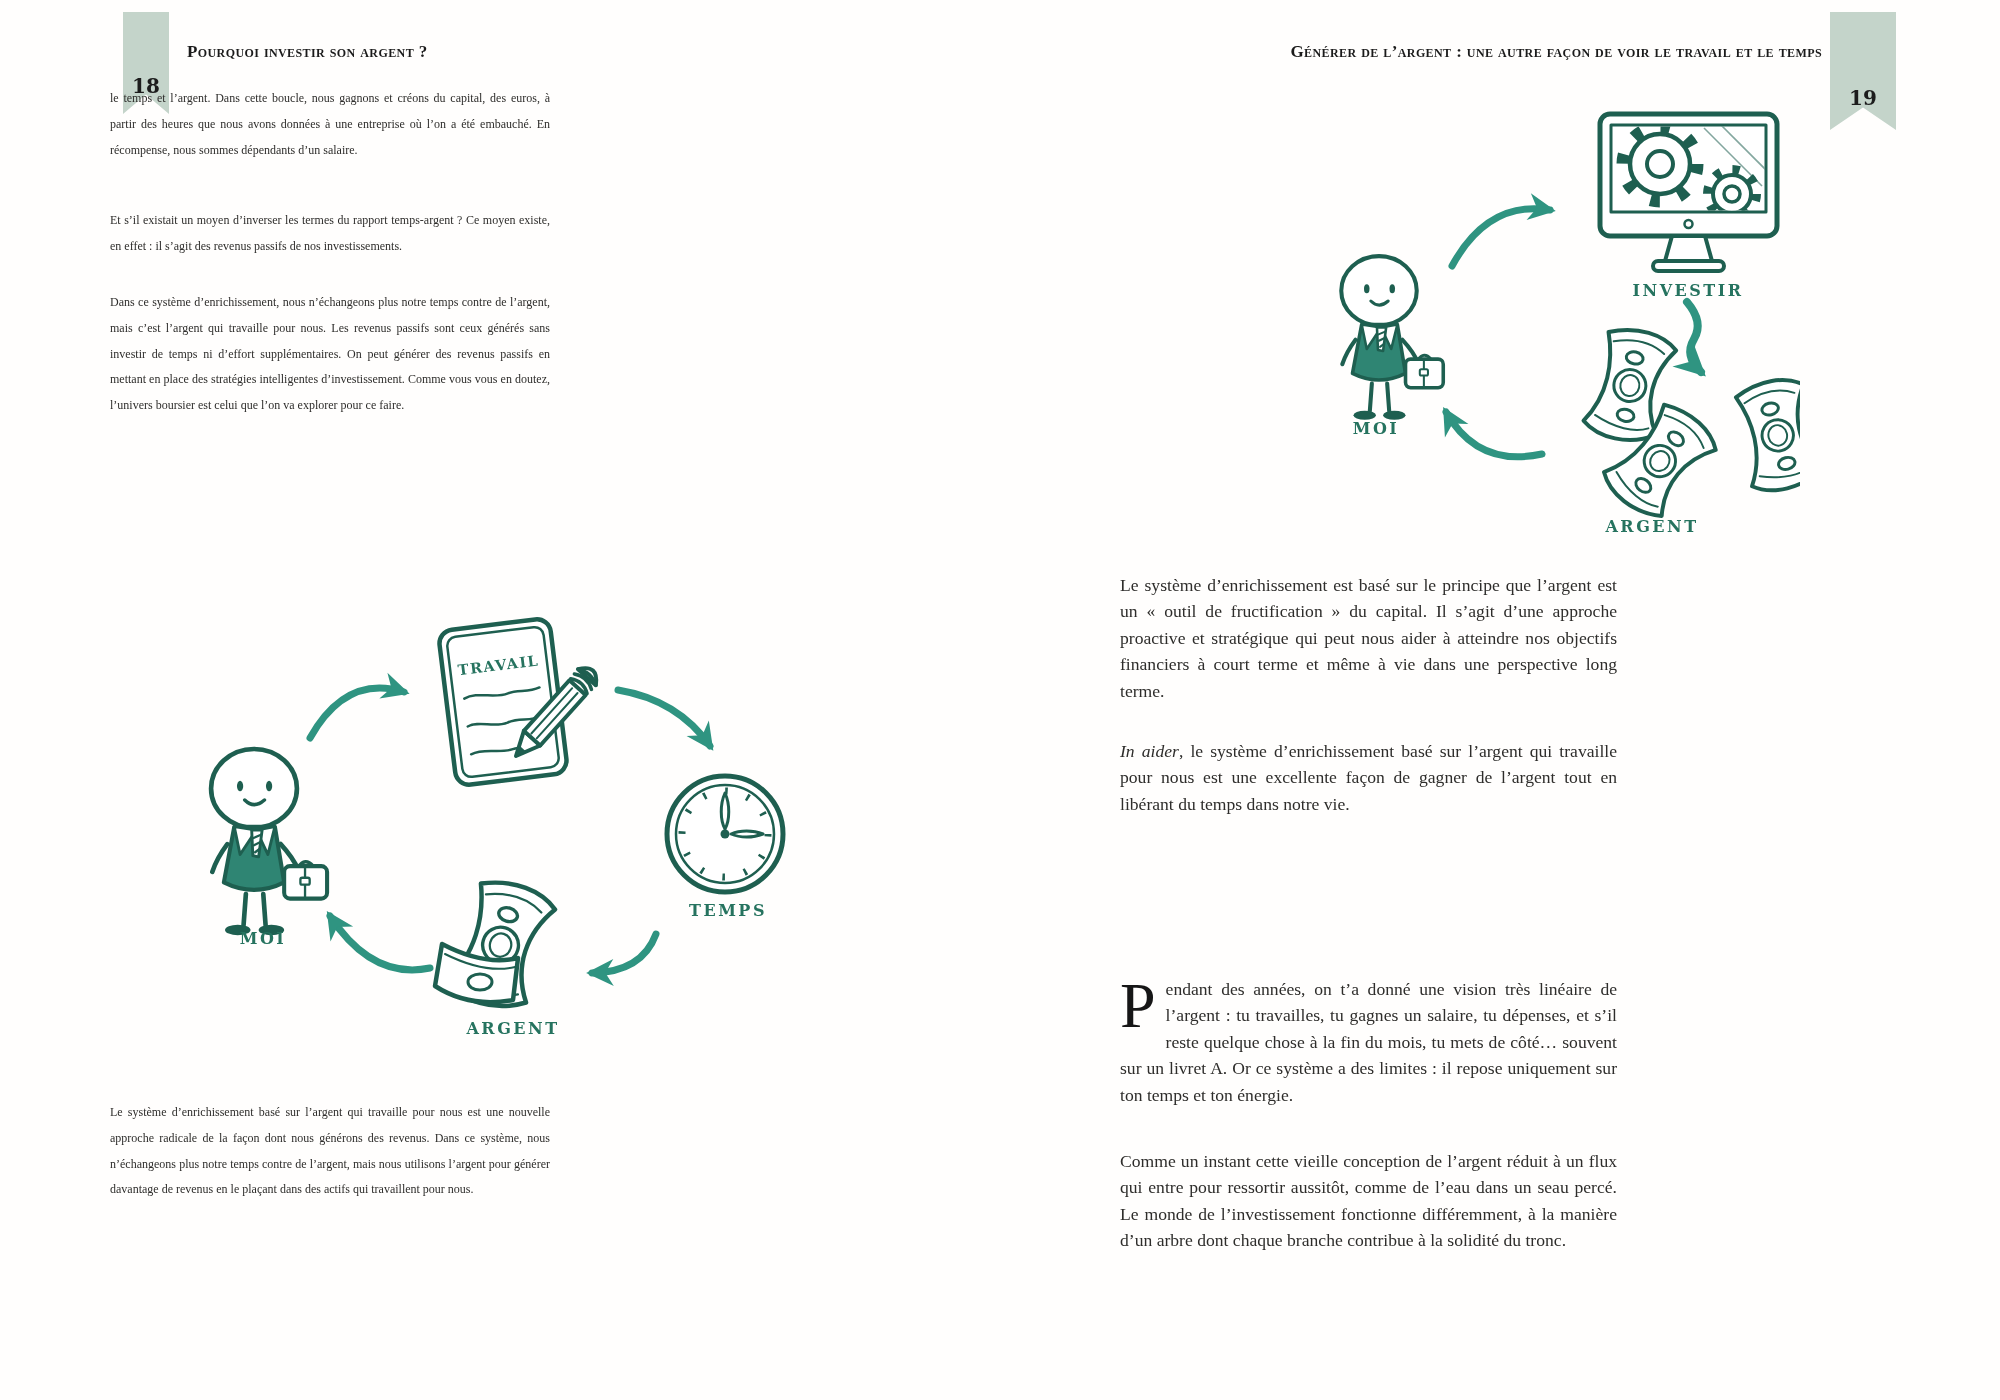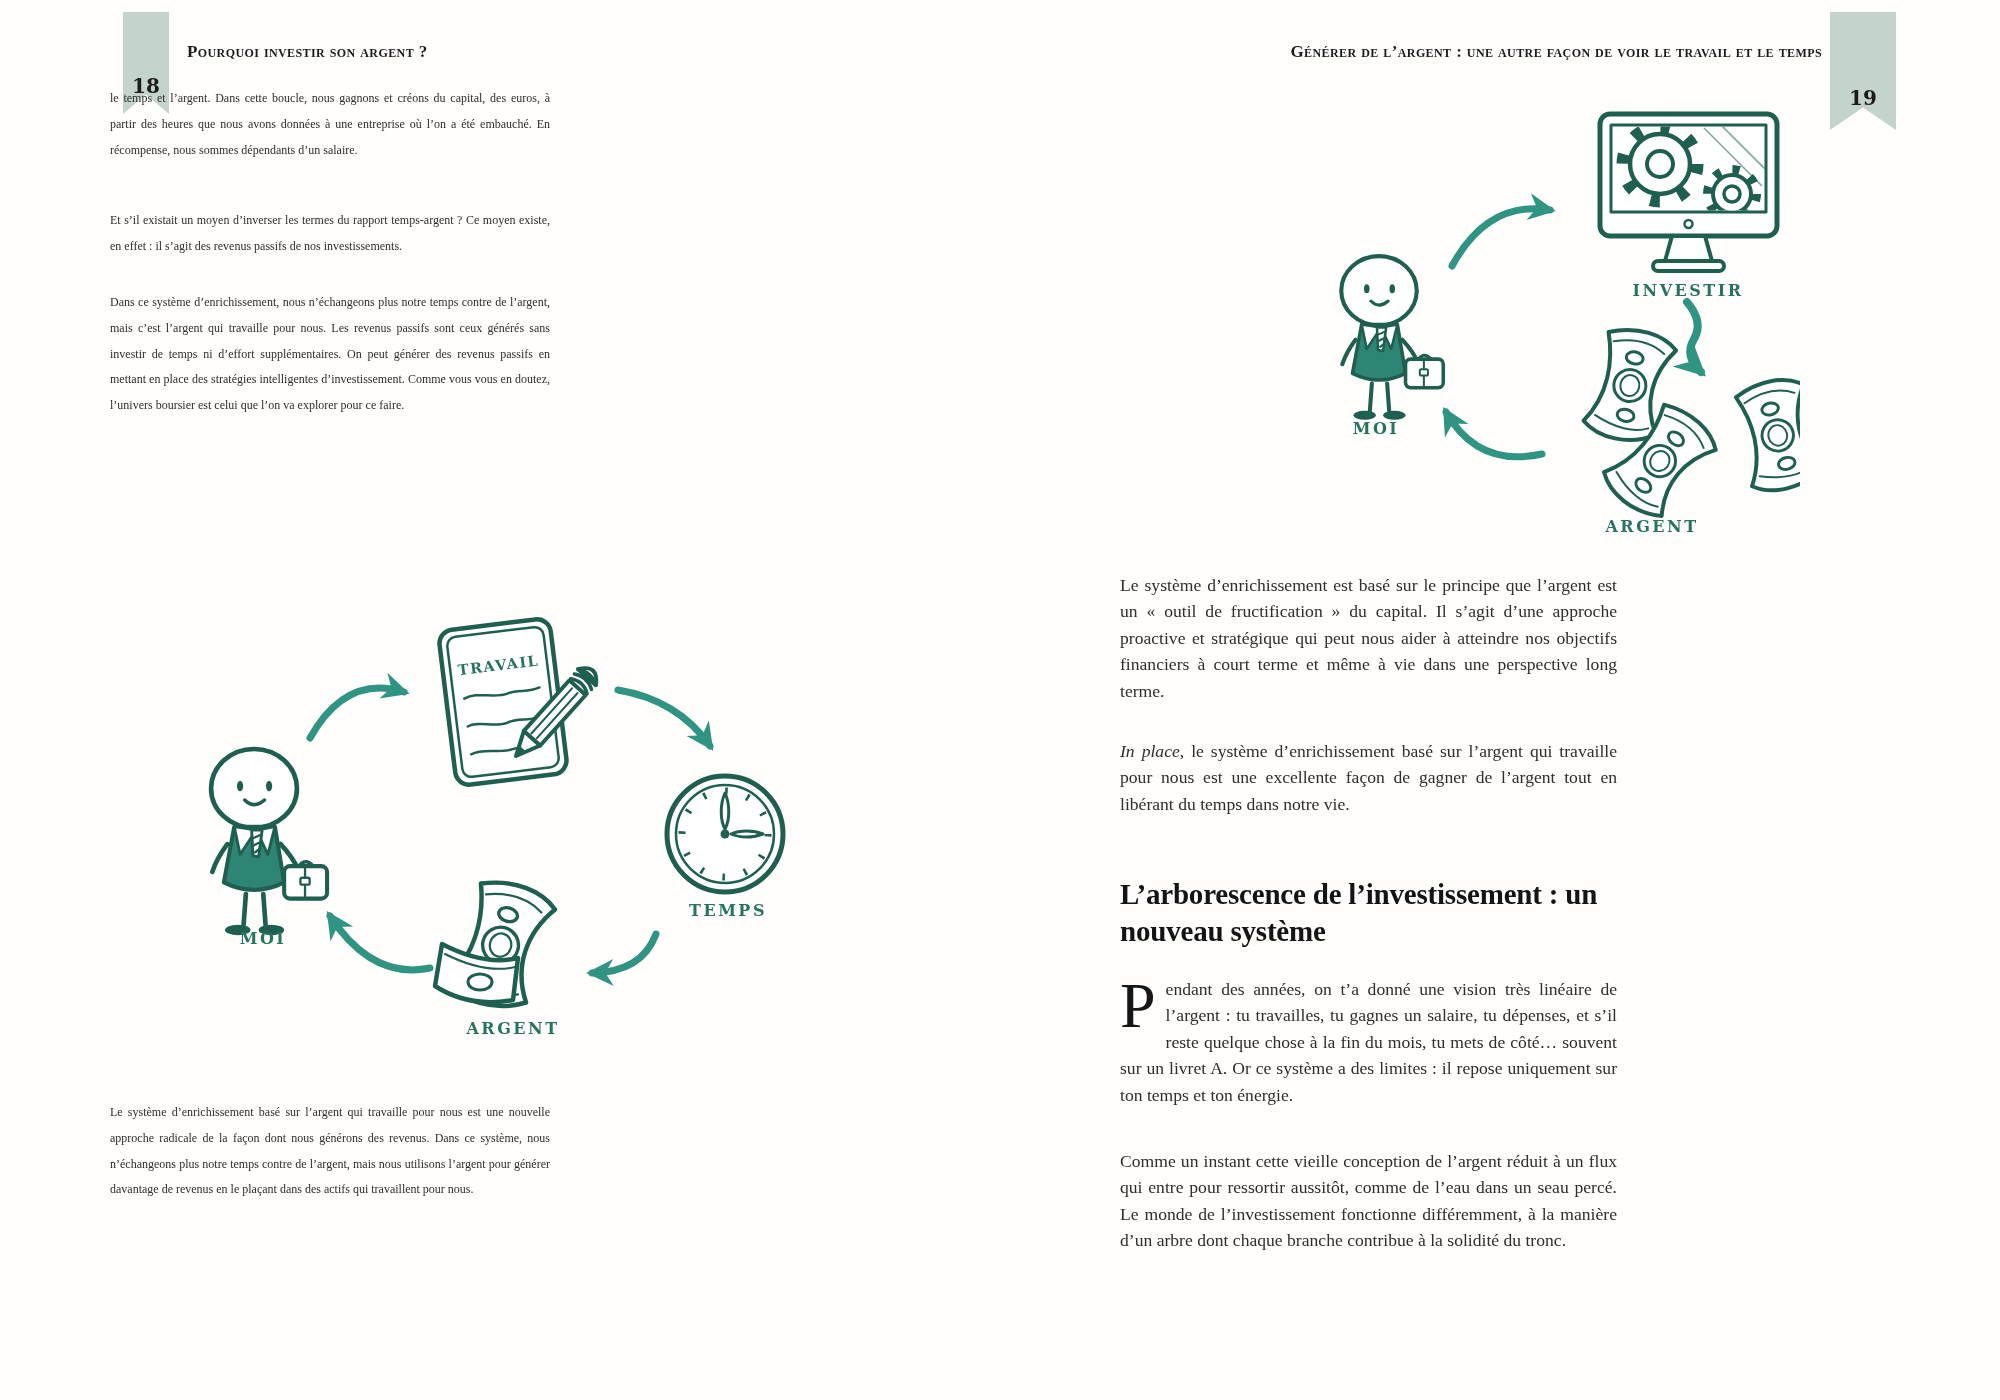--- a/index.html
+++ b/index.html
@@ -219,21 +219,20 @@
         </g>
         <g>
           <use href="#bill" transform="translate(425,296) rotate(-14) scale(0.98)"></use>
         </g>
         <text class="lbl" x="352" y="434">ARGENT</text>
       </svg>
     </figure>
 
     <p class="para rp p-r1">Le système d’enrichissement est basé sur le principe que l’argent est un « outil de fructification » du capital. Il s’agit d’une approche proactive et stratégique qui peut nous aider à atteindre nos objectifs financiers à court terme et même à vie dans une perspective long terme.</p>
 
-    <p class="para rp p-r2"><em>In place</em><span>, le système d’enrichissement basé sur l’argent qui travaille pour nous est une excellente façon de gagner de l’argent tout en libérant du temps dans notre vie.</span></p>
-
-    <h2 class="heading">L’arborescence de l’investissement : un nouveau système</h2>
+    <p class="para rp p-r2"><em>In aider</em><span>, le système d’enrichissement basé sur l’argent qui travaille pour nous est une excellente façon de gagner de l’argent tout en libérant du temps dans notre vie.</span></p>
+
 
     <p class="para rp p-r3"><span class="dropcap">P</span><span>endant des années, on t’a donné une vision très linéaire de l’argent : tu travailles, tu gagnes un salaire, tu dépenses, et s’il reste quelque chose à la fin du mois, tu mets de côté… souvent sur un livret A. Or ce système a des limites : il repose uniquement sur ton temps et ton énergie.</span></p>
 
     <p class="para rp p-r4">Comme un instant cette vieille conception de l’argent réduit à un flux qui entre pour ressortir aussitôt, comme de l’eau dans un seau percé. Le monde de l’investissement fonctionne différemment, à la manière d’un arbre dont chaque branche contribue à la solidité du tronc.</p>
   </section>
 </div>
 
 </body></html>

